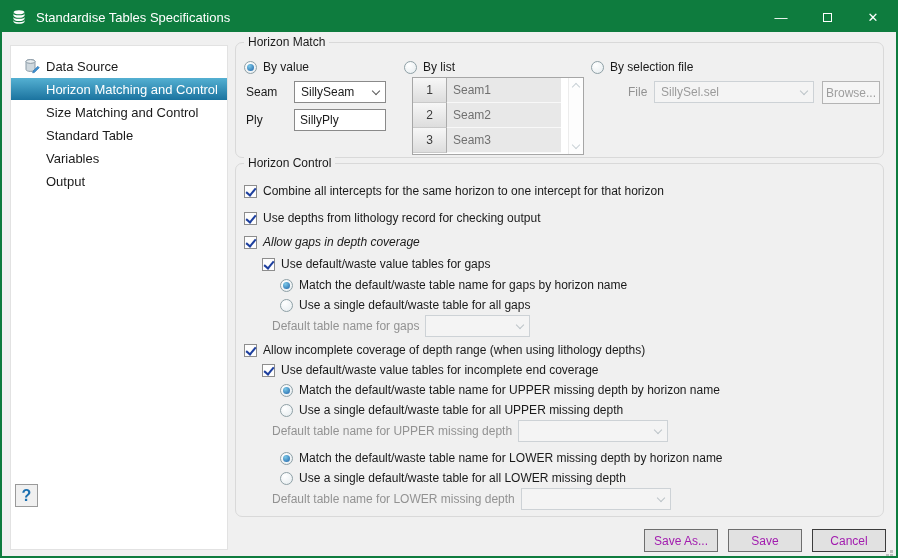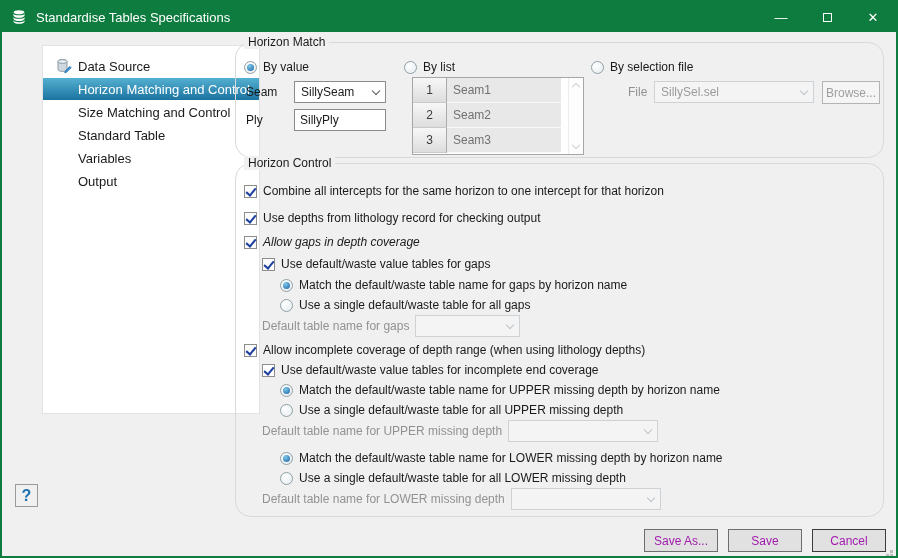--- a/index.html
+++ b/index.html
@@ -11,27 +11,27 @@
     overflow:hidden;
   }
   
   .titlebar{position:absolute;left:0;top:0;right:0;height:30px;background:#0e7c3e;display:flex;align-items:center;}
   .app-icon{margin-left:9px;display:flex;align-items:center;}
   .title-text{color:#fff;font-size:13px;margin-left:9px;}
   .win-btns{position:absolute;right:0;top:0;height:30px;display:flex;}
   .win-btn{width:46px;height:30px;display:flex;align-items:center;justify-content:center;color:#fff;font-size:13px;cursor:default;}
   .max-box{width:9px;height:9px;border:1px solid #fff;display:inline-block;}
   
-  .sidebar{position:absolute;left:8px;top:43px;width:218px;height:369px;background:#fff;border:1px solid #e2e2e2;padding-top:9px;margin-left:32px;}
+  .sidebar{position:absolute;left:8px;top:43px;width:218px;height:505px;background:#fff;border:1px solid #e2e2e2;padding-top:9px;}
   .side-item{position:relative;height:22px;display:flex;align-items:center;padding-left:35px;font-size:13px;color:#1a1a1a;cursor:default;margin-bottom:1px;}
   .side-item.selected{background:linear-gradient(#54b0d2,#1b739f);color:#fff;}
   .side-icon{position:absolute;left:13px;top:3px;}
   .help-btn{position:absolute;left:13px;top:482px;width:23px;height:23px;background:#f0f0f0;border:1px solid #9a9a9a;color:#1a6fb0;font-weight:bold;font-size:16px;display:flex;align-items:center;justify-content:center;}
   
-  .group{position:absolute;border:1px solid #d9d9d9;border-radius:16px;}
+  .group{position:absolute;border:1px solid #d9d9d9;border-radius:7px;}
   .group-title{position:absolute;top:-8px;left:8px;background:#f0f0f0;padding:0 4px;font-size:12px;color:#1a1a1a;}
   .hm-group{left:233px;top:40px;width:649px;height:116px;}
   .hc-group{left:233px;top:161px;width:649px;height:354px;}
   
   .radio{width:13px;height:13px;border-radius:50%;border:1px solid #8fa0a6;background:radial-gradient(circle at 35% 30%,#ffffff,#e4ebee);flex:none;}
   .radio.checked::after{content:'';display:block;width:7px;height:7px;margin:2px;border-radius:50%;background:radial-gradient(circle at 35% 30%,#7cc9e8,#1e62a8);}
   .cb{width:13px;height:13px;background:#fdfdfd;border:1px solid #8d8d8d;position:relative;flex:none;}
   .cb.checked::after{content:'';position:absolute;left:3px;top:0px;width:4px;height:8px;border-right:2px solid #1d3f9e;border-bottom:2px solid #1d3f9e;transform:rotate(40deg);}
   .ctl{display:flex;align-items:center;gap:6px;}
   .lbl{white-space:nowrap;}
@@ -52,21 +52,21 @@
   .row-head{width:34px;background:linear-gradient(#f7f7f7,#dddddd);border-right:1px solid #ababab;border-bottom:1px solid #c9c9c9;display:flex;align-items:center;justify-content:center;color:#3a3a3a;}
   .row-val{flex:1;background:#e8e8e8;color:#707070;padding-left:6px;display:flex;align-items:center;border-bottom:1px solid #f8f8f8;margin-right:7px;}
   .scrollbar{width:15px;border-left:1px solid #ececec;background:#fdfdfd;position:relative;}
   .sb-chev{position:absolute;left:4px;width:6px;height:6px;border-right:1px solid #c9d1d6;border-bottom:1px solid #c9d1d6;}
   .sb-up{top:6px;transform:rotate(-135deg);}
   .sb-down{bottom:6px;transform:rotate(45deg);}
   
   .hc-body{padding-top:14px;}
   .ctl-row{display:flex;align-items:center;gap:6px;height:20px;}
   .ctl-row.field{height:22px;}
-  .i0{margin-left:8px;} .i1{margin-left:26px;} .i2{margin-left:44px;} .i3{margin-left:26px;}
+  .i0{margin-left:8px;} .i1{margin-left:26px;} .i2{margin-left:44px;} .i3{margin-left:36px;}
   .dis-lbl{color:#929292;}
   
   .footer-btn{position:absolute;top:527px;width:74px;}
   .grip{position:absolute;right:3px;bottom:3px;width:3px;height:3px;background:#bdbdbd;box-shadow:-4px 4px 0 #bdbdbd,0 4px 0 #bdbdbd,-8px 8px 0 #bdbdbd,-4px 8px 0 #bdbdbd,0 8px 0 #bdbdbd;}
 </style>
 </head>
 <body>
 
 <div class="window">
 

